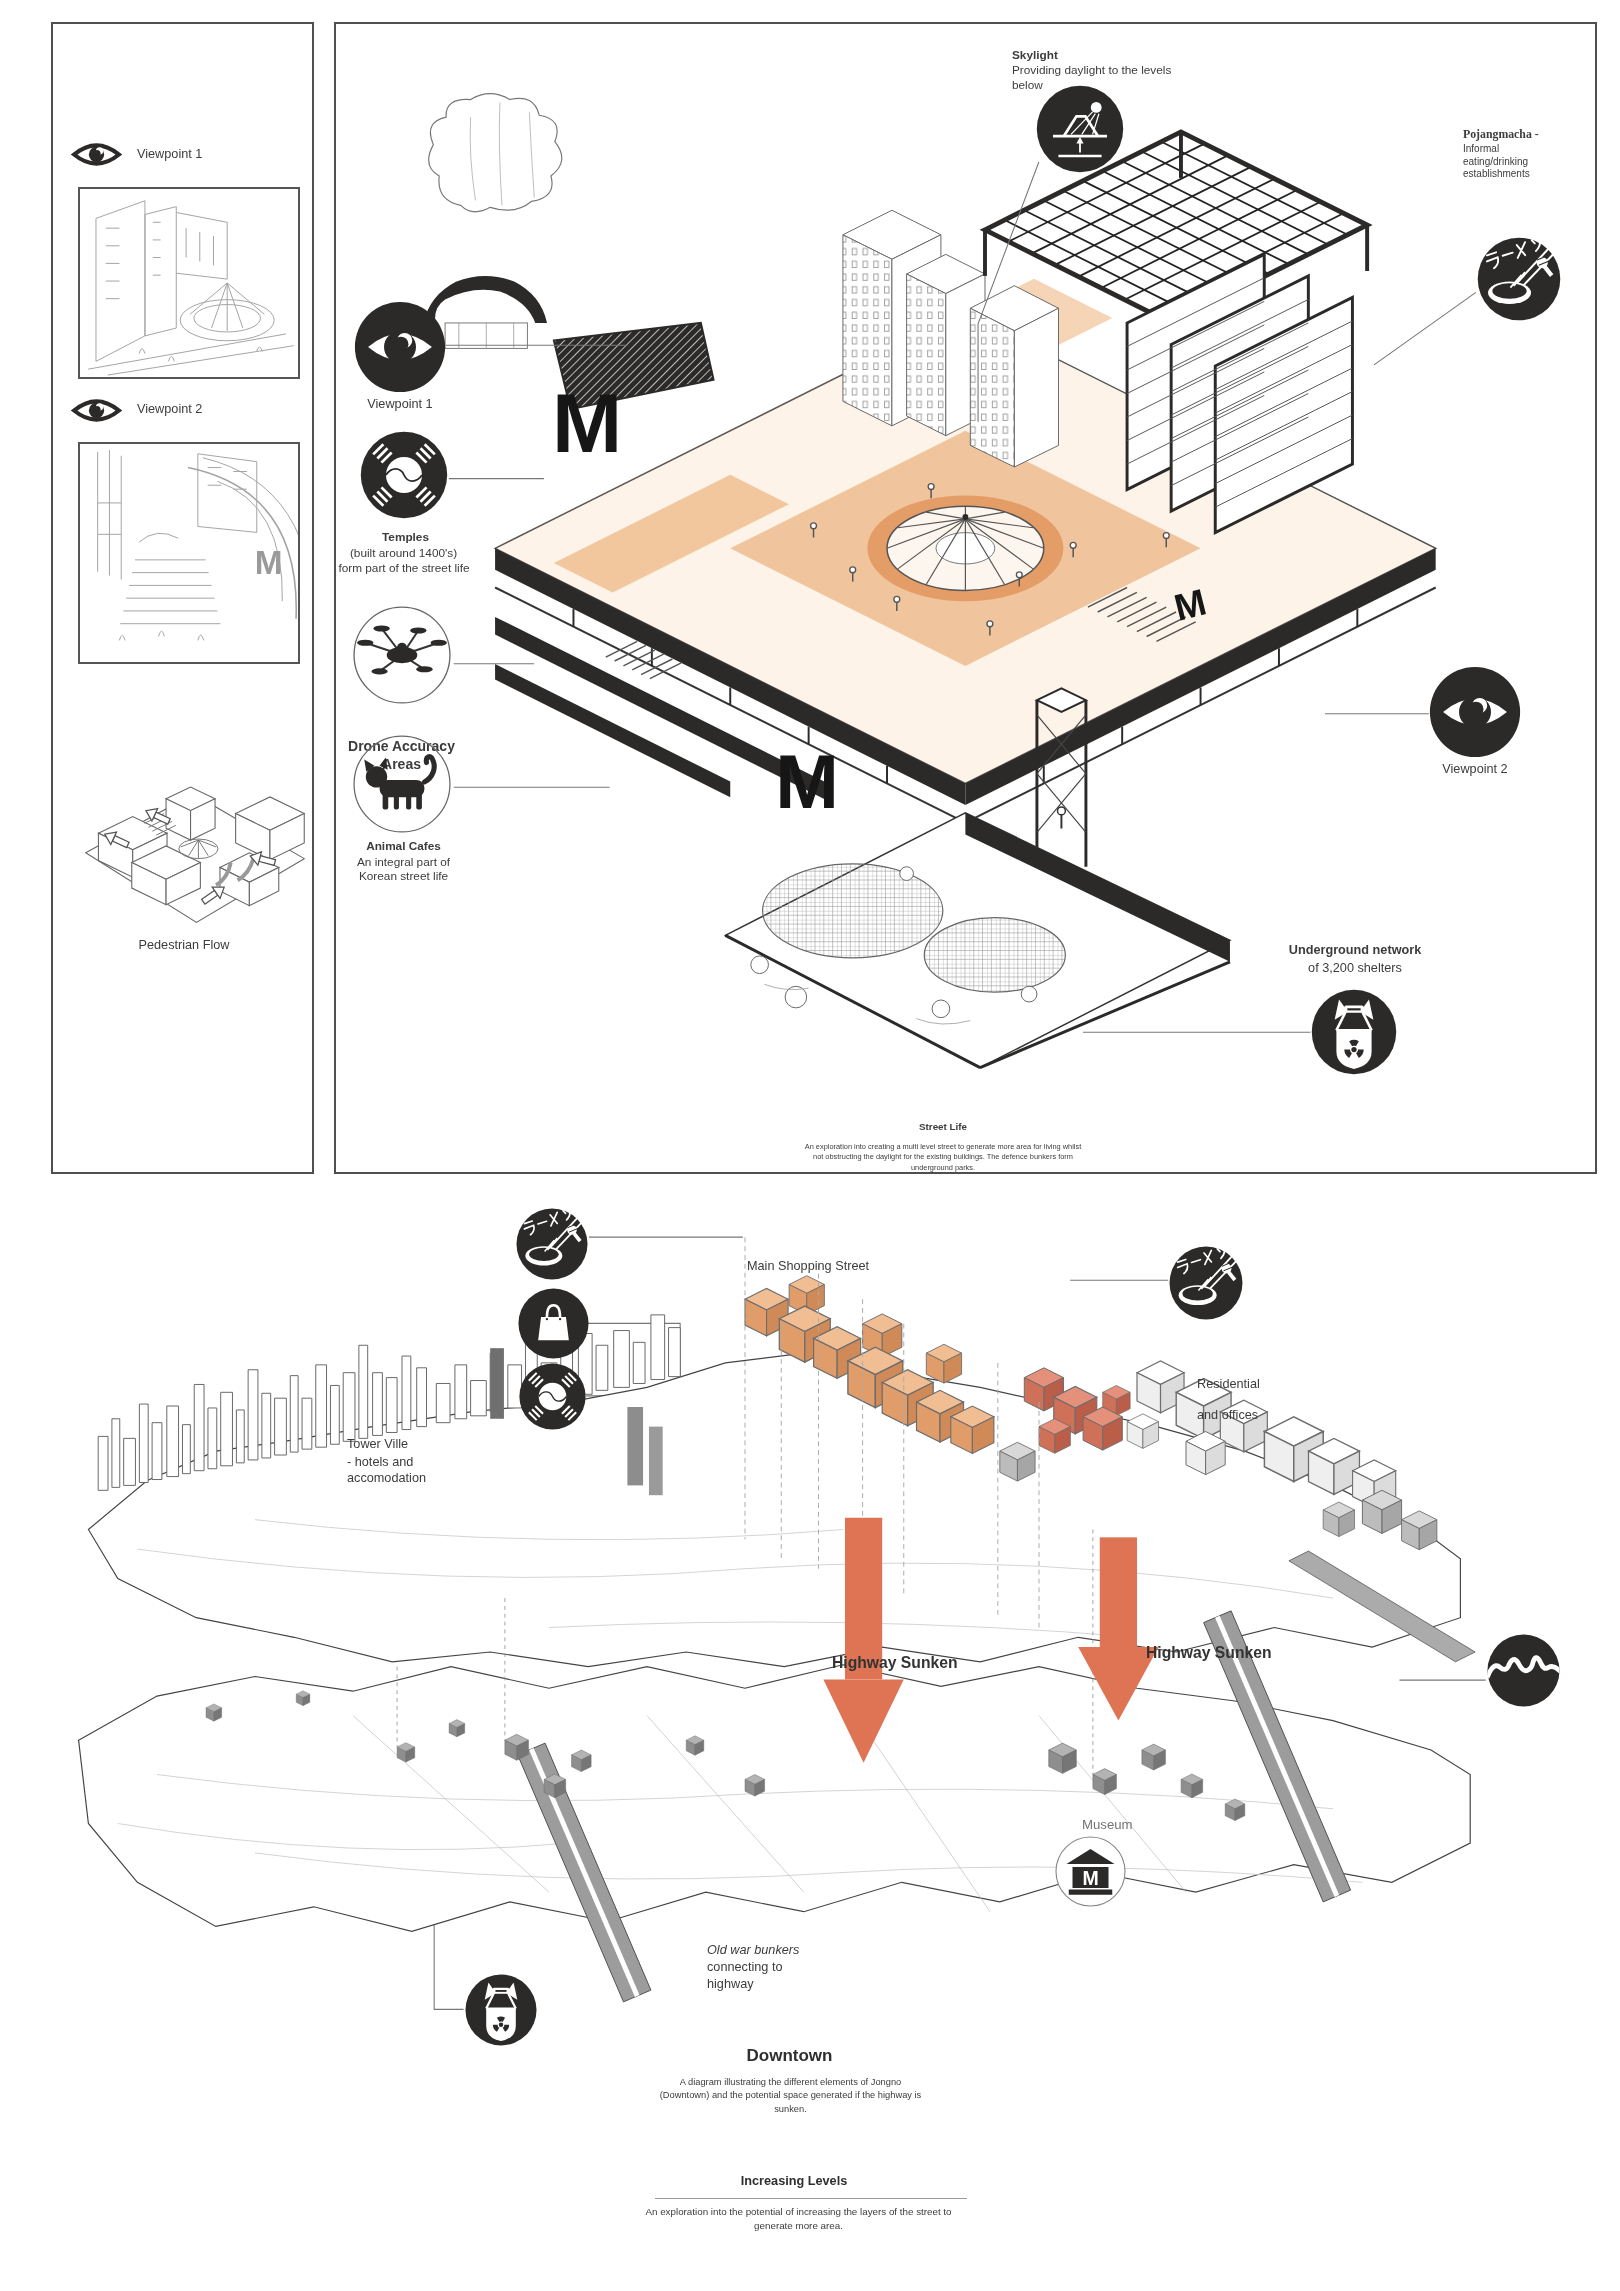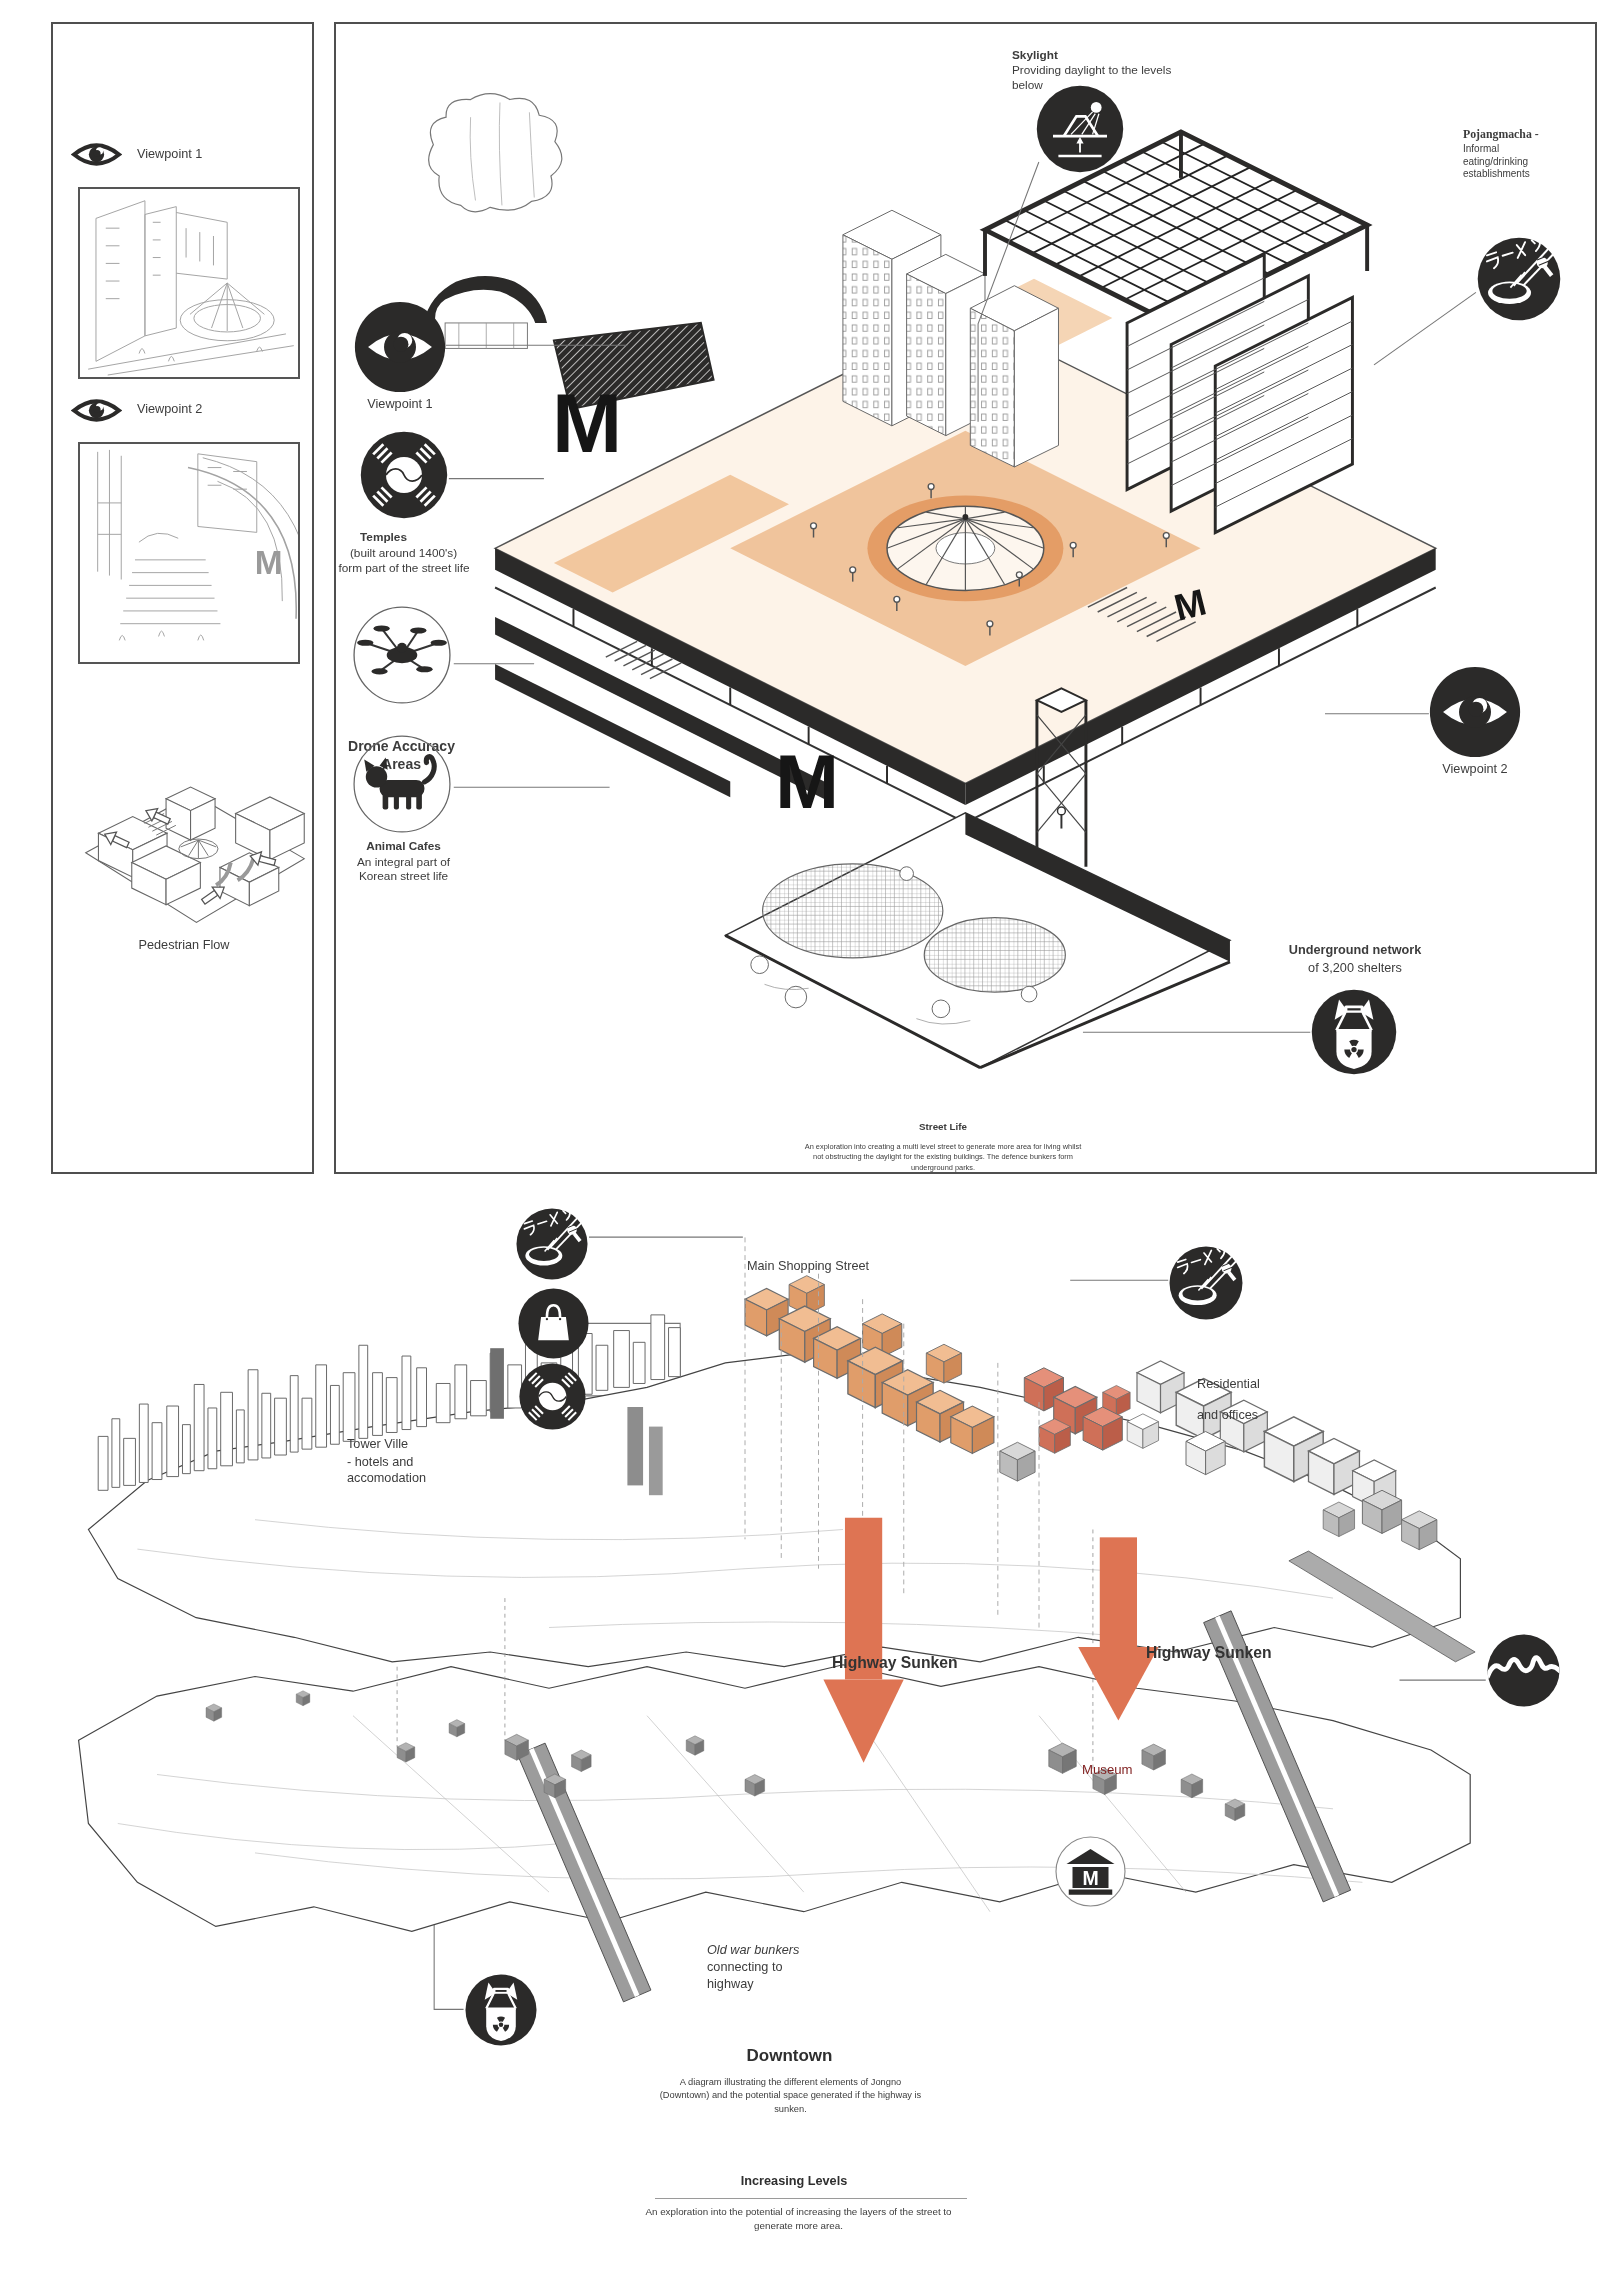--- a/index.html
+++ b/index.html
@@ -428,21 +428,21 @@
             <rect x="-8" y="5" width="16" height="3"></rect>
           </g>
         <g transform="translate(74,74) rotate(-45)">
             <rect x="-8" y="-8" width="16" height="3"></rect>
             <rect x="-8" y="-1.5" width="16" height="3"></rect>
             <rect x="-8" y="5" width="16" height="3"></rect>
           </g>
       </g>
     </svg>
   </div>
-  <div class="lbl b c" style="left:315px;top:530px;width:137px;font-size:11.8px;">Temples</div>
+  <div class="lbl b c" style="left:337px;top:530px;width:137px;font-size:11.8px;">Temples</div>
   <div class="lbl c" style="left:325px;top:546px;width:157px;font-size:11.8px;">(built around 1400's)</div>
   <div class="lbl c" style="left:316px;top:561px;width:176px;font-size:11.8px;">form part of the street life</div>
 
   <div class="abs" style="left:351px;top:604px;">
     <svg width="102" height="102" viewBox="0 0 100 100">
       <circle cx="50" cy="50" r="47" fill="none" stroke="#666" stroke-width="1.3"></circle>
       <g stroke="#333" stroke-width="2">
         <line x1="50" y1="50" x2="14" y2="38"></line>
           <line x1="50" y1="50" x2="30" y2="24"></line>
           <line x1="50" y1="50" x2="66" y2="26"></line>
@@ -732,21 +732,21 @@
   </div>
 
   <div class="lbl" style="left:747px;top:1259px;width:167px;">Main Shopping Street</div>
   <div class="lbl" style="left:347px;top:1437px;">Tower Ville</div>
   <div class="lbl" style="left:347px;top:1455px;">- hotels and</div>
   <div class="lbl" style="left:347px;top:1471px;">accomodation</div>
   <div class="lbl" style="left:1197px;top:1377px;">Residential</div>
   <div class="lbl" style="left:1197px;top:1395px;margin-top:13px;">and offices</div>
   <div class="lbl b" style="left:832px;top:1653px;font-size:15.7px;color:#333;">Highway Sunken</div>
   <div class="lbl b" style="left:1146px;top:1643px;font-size:15.7px;color:#333;">Highway Sunken</div>
-  <div class="lbl" style="left:1082px;top:1762px;font-size:13.2px;color:#7f1d1d;">Museum</div>
+  <div class="lbl" style="left:1082px;top:1817px;font-size:13.2px;color:#737373;">Museum</div>
   <div class="lbl" style="left:707px;top:1943px;font-style:italic;">Old war bunkers</div>
   <div class="lbl" style="left:707px;top:1960px;">connecting to</div>
   <div class="lbl" style="left:707px;top:1977px;">highway</div>
   <div class="lbl b c" style="left:711px;top:2045px;width:157px;font-size:17px;color:#2f2f2f;">Downtown</div>
   <div class="lbl c" style="left:659px;top:2076px;width:263px;font-size:9.3px;line-height:1.45;">A diagram illustrating the different elements of Jongno (Downtown) and the potential space generated if the highway is sunken.</div>
 
   <div class="lbl b c" style="left:696px;top:2174px;width:196px;font-size:12.7px;color:#2f2f2f;">Increasing Levels</div>
   <div class="abs" style="left:655px;top:2198px;width:312px;height:1px;background:#9a9a9a;"></div>
   <div class="lbl c" style="left:637px;top:2205px;width:323px;font-size:9.8px;line-height:1.4;">An exploration into the potential of increasing the layers of the street to generate more area.</div>
 

